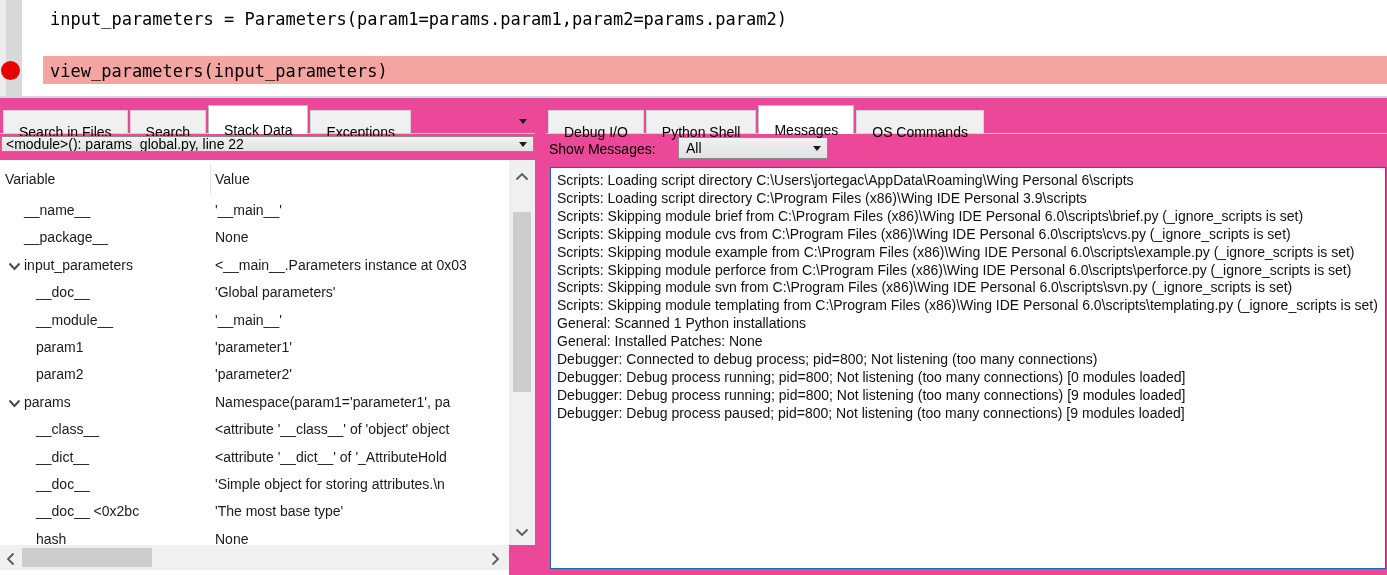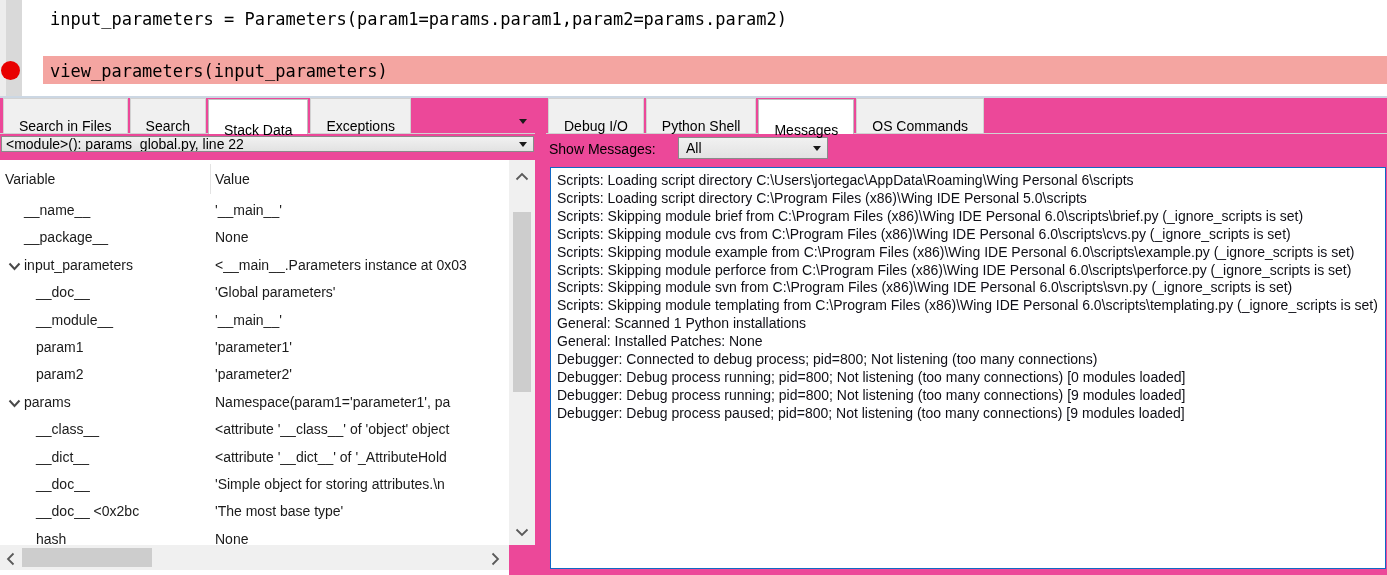--- a/index.html
+++ b/index.html
@@ -18,21 +18,21 @@
   .code-l2 { top:61px; }
   .breakpoint { position:absolute; left:1px; top:61px; width:19px; height:19px;
                 border-radius:50%; background:#e80000; }
   .editor-sep { position:absolute; left:0; top:96px; width:1387px; height:2px; background:#ccd7e3; }
 
   
   .tabbar { position:absolute; top:104px; height:30px; display:flex; align-items:flex-end;
             border-bottom:1px solid #d2d2d2; }
   #left-tabs  { left:0;   width:535px; padding-left:3px; }
   #right-tabs { left:546px; width:841px; padding-left:2px; }
-  .tab { height:23px; line-height:21px; padding:17px 15px; background:#f0f0f0;
+  .tab { height:23px; line-height:21px; padding:11px 15px; background:#f0f0f0;
          border:1px solid #d2d2d2; border-bottom:none; margin-right:2px;
          font-size:14px; color:#000; white-space:nowrap; cursor:default; }
   .tab.active { height:29px; line-height:27px; background:#fff; margin-bottom:-1px;
                 border-color:#bfbfbf; position:relative; z-index:2;text-align:right; }
   .tab-overflow { position:absolute; left:519px; top:110px; width:14px; height:12px; }
 
   .caret { width:0; height:0; border-left:4px solid transparent; border-right:4px solid transparent;
            border-top:5px solid #1a1a1a; display:inline-block; }
 
   
@@ -196,21 +196,21 @@
       <div class="tab">OS Commands</div>
     </div>
   <span class="filter-label">Show Messages:</span>
   <div class="combo all-combo">
     <span class="combo-text">All</span>
     <span class="caret"></span>
   </div>
   <div class="msgbox" style="border-color: rgb(17, 104, 196);">
     <div id="msg-lines">
         <div class="msg-line">Scripts: Loading script directory C:\Users\jortegac\AppData\Roaming\Wing Personal 6\scripts</div>
-        <div class="msg-line">Scripts: Loading script directory C:\Program Files (x86)\Wing IDE Personal 5.0\scripts</div>
+        <div class="msg-line">Scripts: Loading script directory C:\Program Files (x86)\Wing IDE Personal 3.9\scripts</div>
         <div class="msg-line">Scripts: Skipping module brief from C:\Program Files (x86)\Wing IDE Personal 6.0\scripts\brief.py (_ignore_scripts is set)</div>
         <div class="msg-line">Scripts: Skipping module cvs from C:\Program Files (x86)\Wing IDE Personal 6.0\scripts\cvs.py (_ignore_scripts is set)</div>
         <div class="msg-line">Scripts: Skipping module example from C:\Program Files (x86)\Wing IDE Personal 6.0\scripts\example.py (_ignore_scripts is set)</div>
         <div class="msg-line">Scripts: Skipping module perforce from C:\Program Files (x86)\Wing IDE Personal 6.0\scripts\perforce.py (_ignore_scripts is set)</div>
         <div class="msg-line">Scripts: Skipping module svn from C:\Program Files (x86)\Wing IDE Personal 6.0\scripts\svn.py (_ignore_scripts is set)</div>
         <div class="msg-line">Scripts: Skipping module templating from C:\Program Files (x86)\Wing IDE Personal 6.0\scripts\templating.py (_ignore_scripts is set)</div>
         <div class="msg-line">General: Scanned 1 Python installations</div>
         <div class="msg-line">General: Installed Patches: None</div>
         <div class="msg-line">Debugger: Connected to debug process; pid=800; Not listening (too many connections)</div>
         <div class="msg-line">Debugger: Debug process running; pid=800; Not listening (too many connections) [0 modules loaded]</div>

